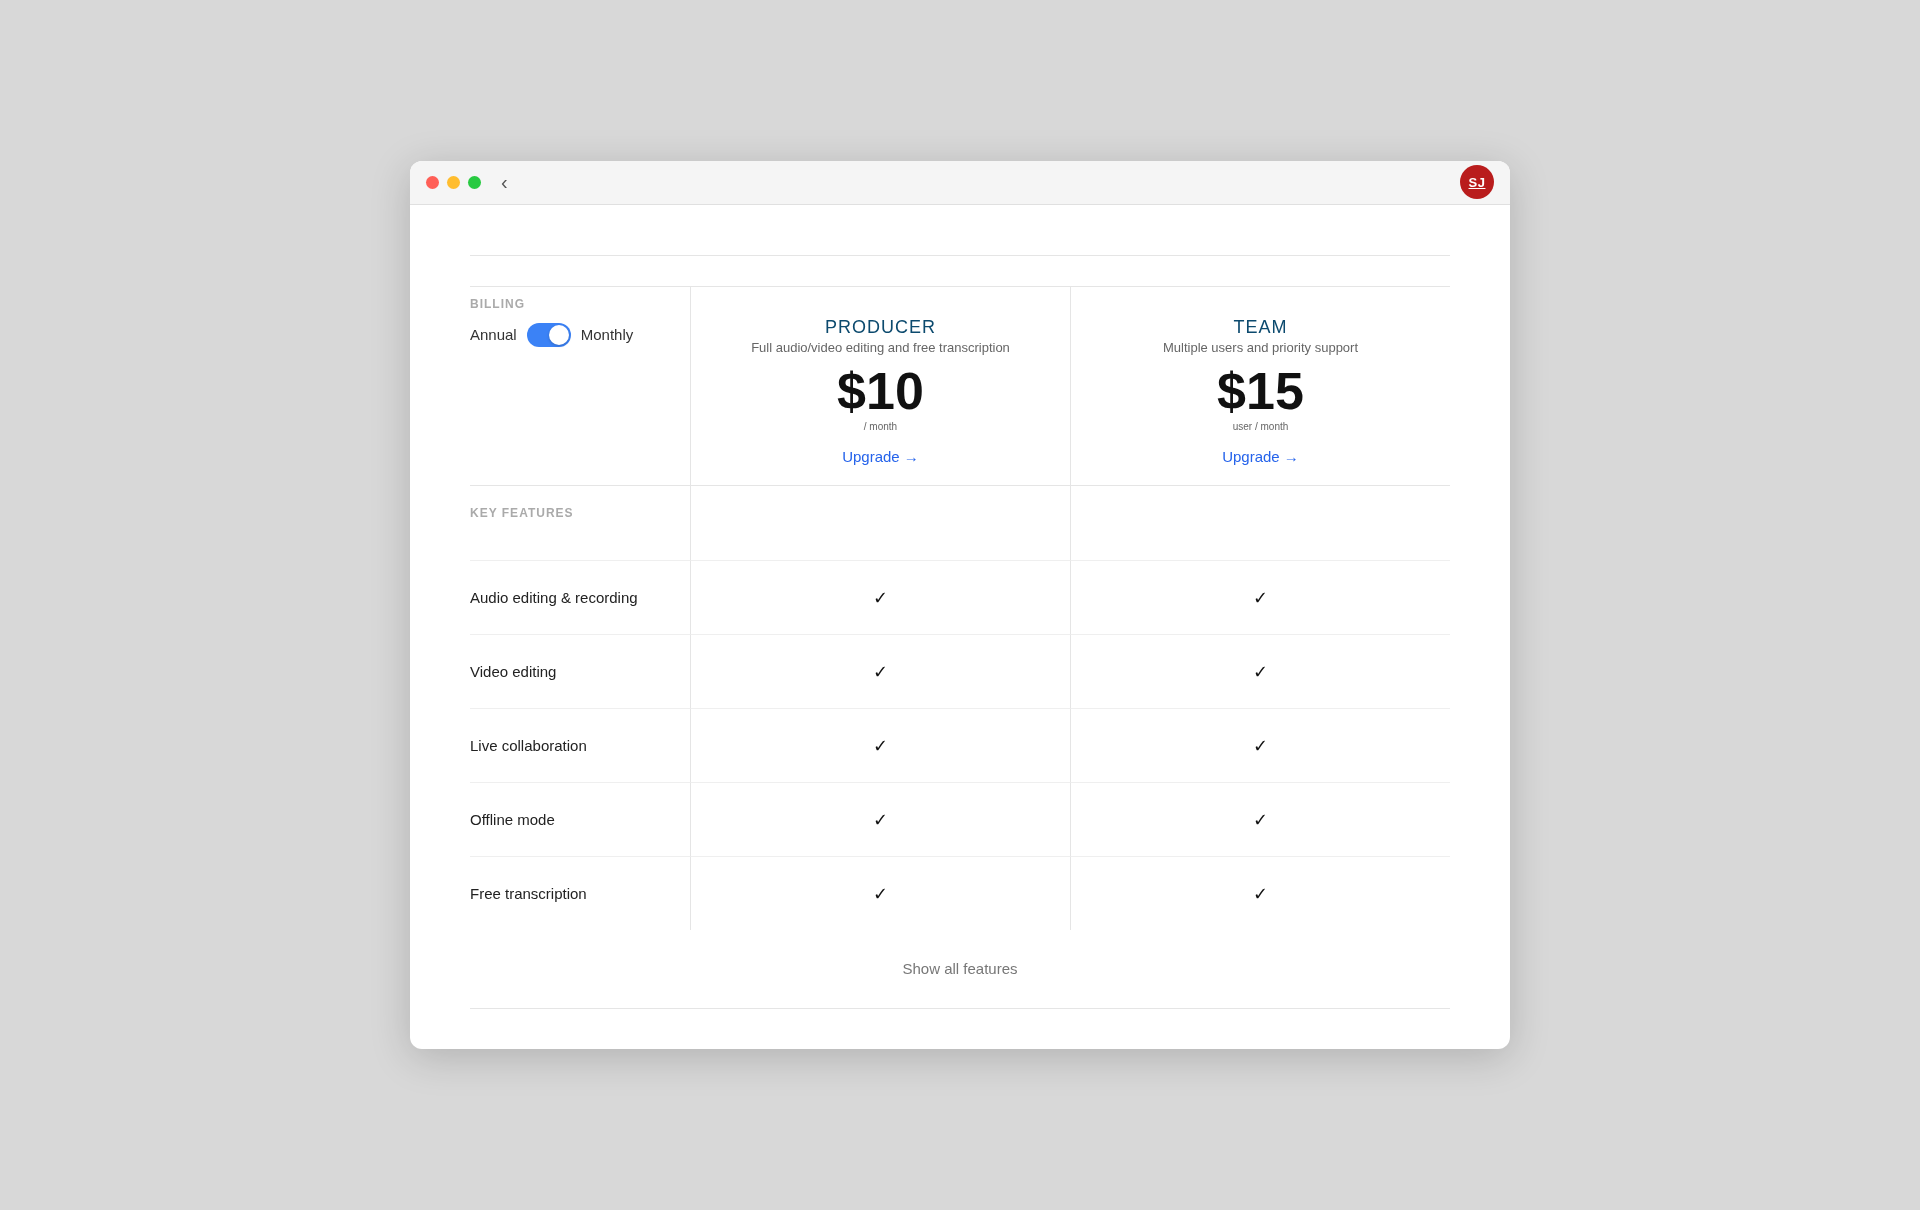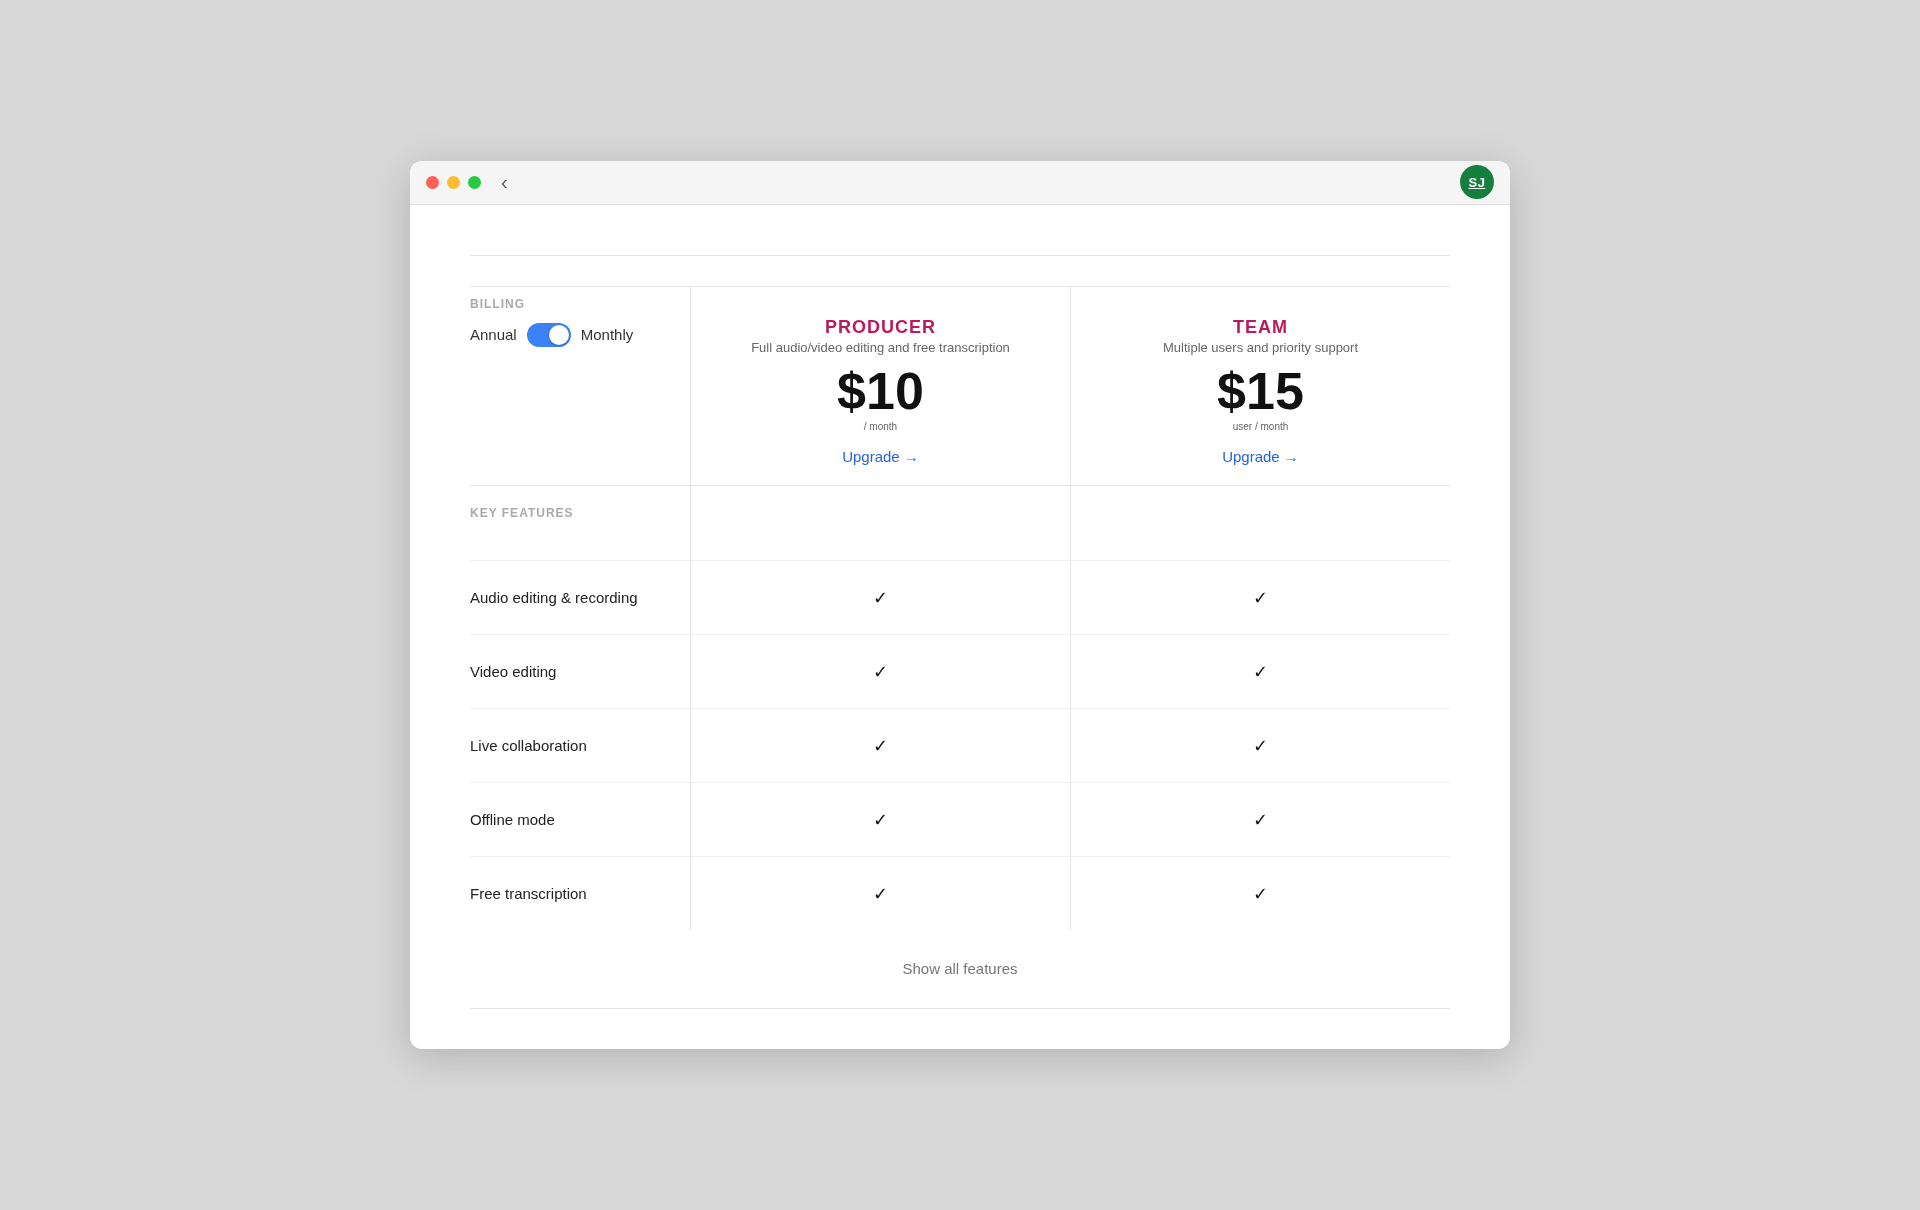--- a/index.html
+++ b/index.html
@@ -58,21 +58,21 @@
     }
 
     .avatar {
       position: absolute;
       right: 16px;
       top: 50%;
       transform: translateY(-50%);
       width: 34px;
       height: 34px;
       border-radius: 50%;
-      background: #15803d;
+      background: #b91c1c;
       color: white;
       display: flex;
       align-items: center;
       justify-content: center;
       font-size: 13px;
       font-weight: 600;
       letter-spacing: 0.5px;
       text-decoration: underline;
     }
 
@@ -147,22 +147,22 @@
       border-radius: 50%;
       position: absolute;
       top: 2px;
       left: 22px;
       box-shadow: 0 1px 3px rgba(0,0,0,0.2);
       transition: left 0.2s;
     }
 
     .plan-name {
       font-size: 18px;
-      font-weight: 700;
-      color: #be185d;
+      font-weight: 400;
+      color: #0c4a6e;
       letter-spacing: 1px;
       text-transform: uppercase;
     }
 
     .plan-desc {
       font-size: 13px;
       color: #666;
       line-height: 1.5;
       margin-bottom: 8px;
     }

